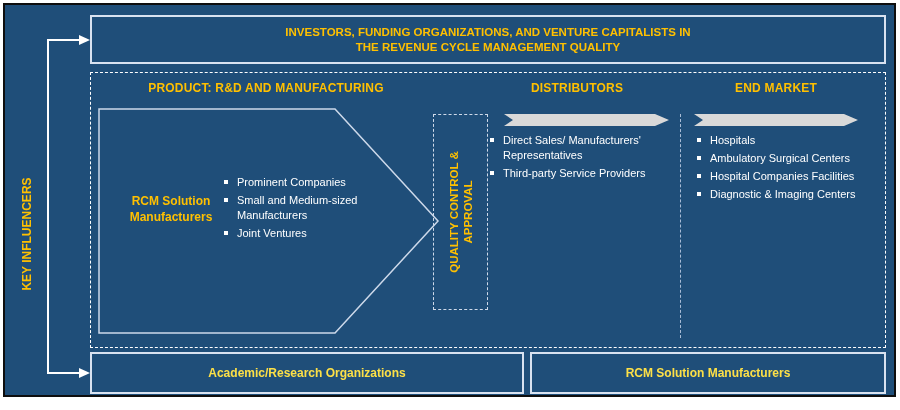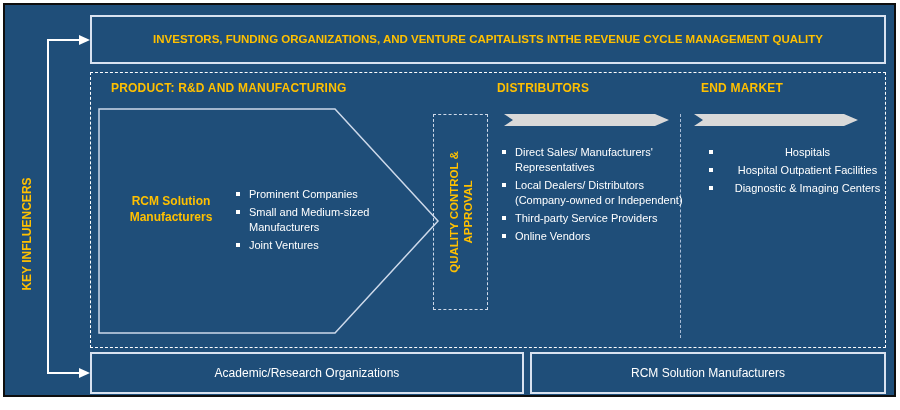--- a/index.html
+++ b/index.html
@@ -21,32 +21,32 @@
   .connector-v { position:absolute; left:42px; top:35px; width:2px; height:334px; background:#ffffff; }
   .connector-h { position:absolute; height:2px; background:#ffffff; }
   .arrowhead {
     position:absolute; width:0; height:0;
     border-top:5px solid transparent; border-bottom:5px solid transparent;
     border-left:11px solid #ffffff;
   }
   
   .banner {
     position:absolute; left:85px; top:10px; width:796px; height:49px;
-    border:2px solid #d9e2f0; display:flex; flex-direction:row;
+    border:2px solid #d9e2f0; display:flex; flex-direction:column;
     align-items:center; justify-content:center;
   }
   .banner div { color:#ffc000; font-size:11.5px; font-weight:bold; line-height:15px; text-align:center; }
   
   .chain {
     position:absolute; left:85px; top:67px; width:796px; height:276px;
     border:1.5px dashed #ffffff;
   }
   .col-header {
     position:absolute; top:8px; color:#ffc000; font-size:12px; font-weight:bold;
-    letter-spacing:0.2px;
+    text-align:center; letter-spacing:0.2px;
   }
   .hdr-product { left:20px; width:310px; }
   .hdr-distributors { left:406px; width:160px; }
   .hdr-endusers { left:610px; width:150px; }
 
   
   .big-arrow-svg { position:absolute; left:7px; top:35px; }
   .big-arrow-label {
     position:absolute; left:15px; top:120px; width:130px; text-align:center;
     color:#ffc000; font-size:12px; font-weight:bold; line-height:16px;
@@ -73,36 +73,36 @@
   }
   .fa-distributors { left:413px; width:165px; }
   .fa-endusers { left:603px; width:164px; }
 
   .divider-v {
     position:absolute; left:589px; top:41px; height:224px; width:0;
     border-left:1.5px dashed #a9bcd6;
   }
 
   
-  .list { list-style:none; margin:12px; padding:0; }
+  .list { list-style:none; margin:0; padding:0; }
   .list li {
     position:relative; padding-left:14px; color:#ffffff;
     font-size:11px; line-height:15px; margin-bottom:3px;
   }
   .list li::before {
     content:""; position:absolute; left:1px; top:5px; width:4px; height:4px; background:#ffffff;
   }
   .dist-list { position:absolute; left:398px; top:60px; width:186px; }
-  .eu-list   { position:absolute; left:605px; top:60px; width:185px;text-align:center; }
+  .eu-list   { position:absolute; left:605px; top:60px; width:185px; }
 
   
   .bottom-box {
     position:absolute; top:347px; height:42px; border:2px solid #d9e2f0;
     display:flex; align-items:center; justify-content:center;
-    color:#ffffff; font-size:12px; font-weight:normal; text-align:center;
+    color:#fde047; font-size:12px; font-weight:bold; text-align:center;
   }
   .bb-left { left:85px; width:434px; }
   .bb-right { left:525px; width:356px; }
 </style>
 </head>
 <body>
 
 <div class="frame">
 
   <div class="rail-label">KEY INFLUENCERS</div>
@@ -141,28 +141,27 @@
       </div>
     </div>
 
     <div class="flow-arrow fa-distributors"></div>
     <div class="flow-arrow fa-endusers"></div>
 
     <div class="divider-v"></div>
 
     <ul class="list dist-list">
         <li>Direct Sales/ Manufacturers' Representatives</li>
-        <li>Local Dealers/ Distributors (Company-owned or Independent)</li>
         <li>Third-party Service Providers</li>
-        <li>Online Vendors</li>
       </ul>
 
     <ul class="list eu-list">
         <li>Hospitals</li>
-        <li>Hospital Outpatient Facilities</li>
+        <li>Ambulatory Surgical Centers</li>
+        <li>Hospital Companies Facilities</li>
         <li>Diagnostic &amp; Imaging Centers</li>
       </ul>
 
   </div>
 
   <div class="bottom-box bb-left">Academic/Research Organizations</div>
   <div class="bottom-box bb-right">RCM Solution Manufacturers</div>
 
 </div>
 

